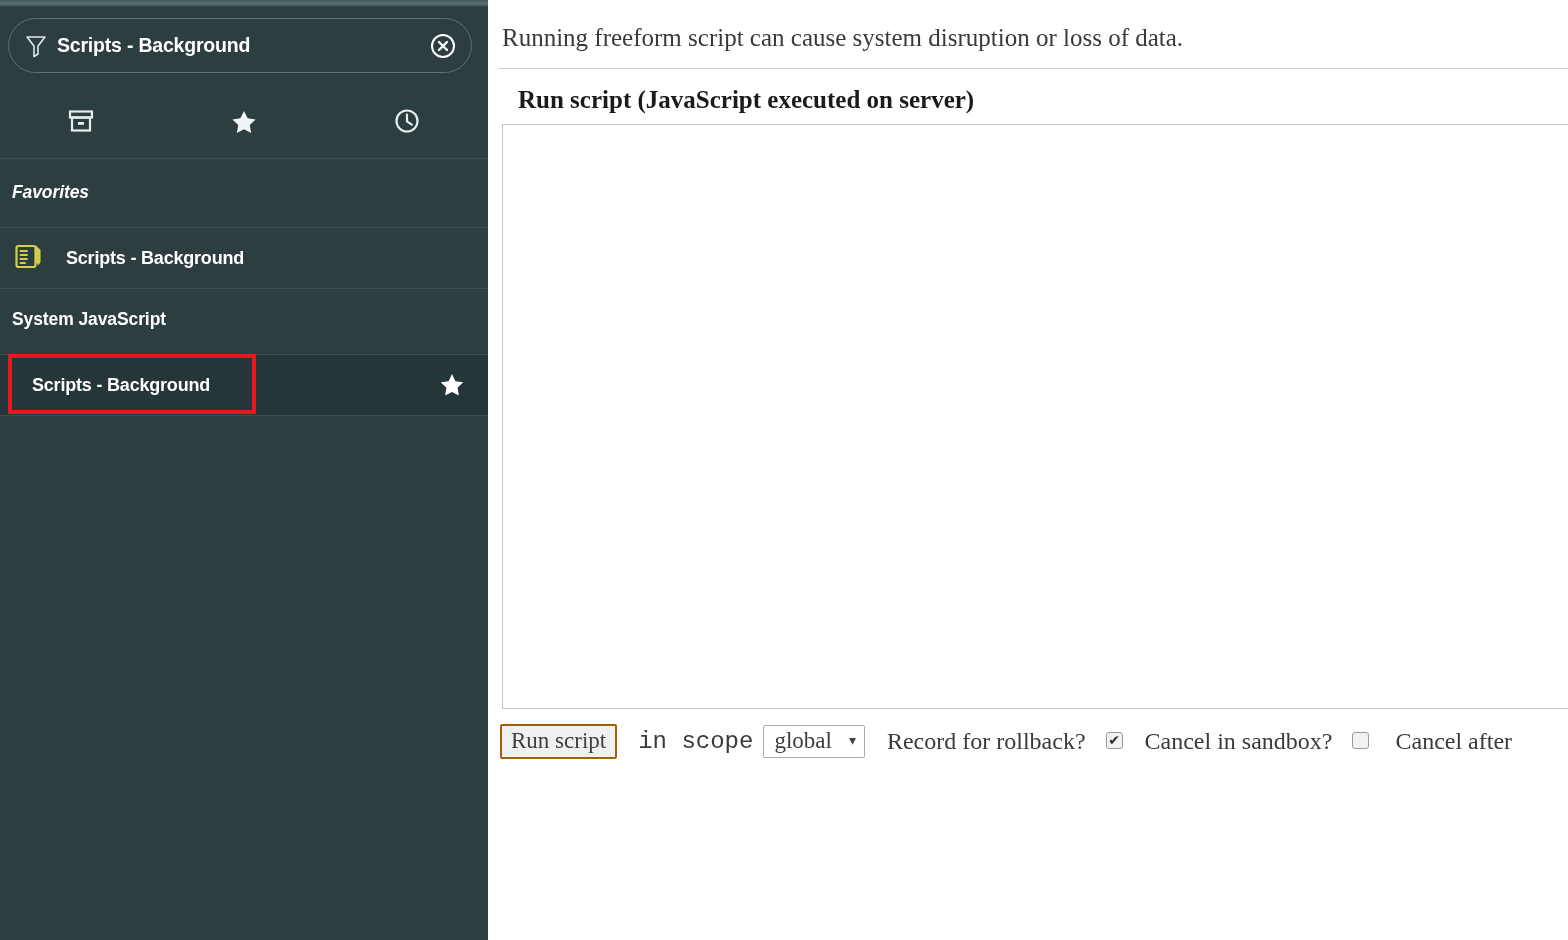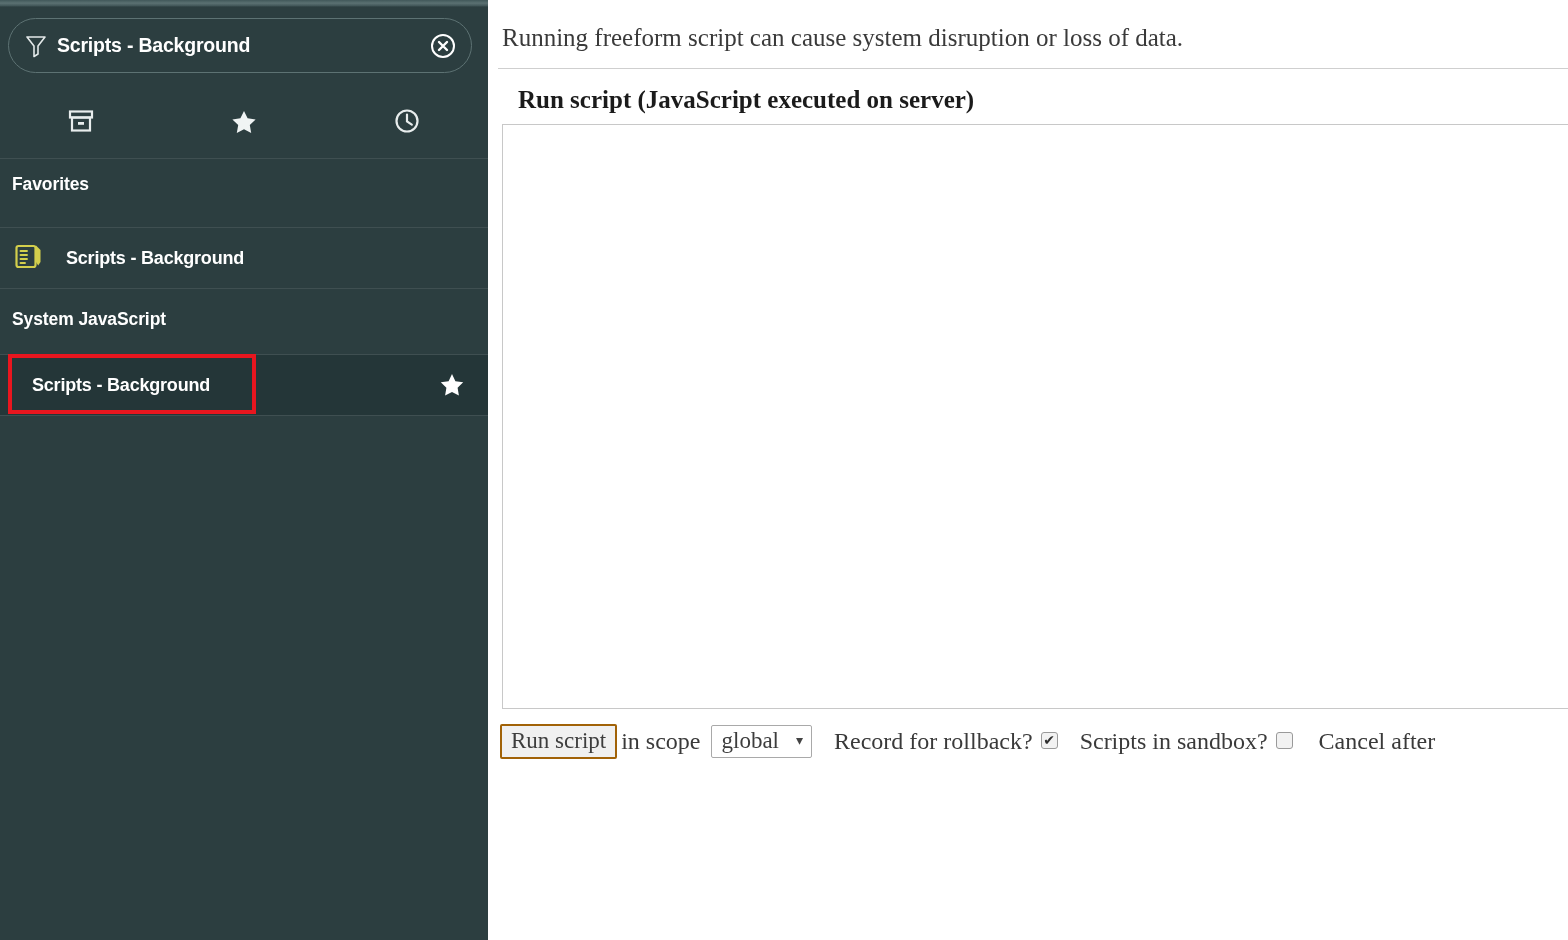--- a/index.html
+++ b/index.html
@@ -103,21 +103,21 @@
   }
 
   .section-header {
     position: absolute;
     left: 12px;
     color: #ffffff;
     font-size: 17.5px;
     font-weight: bold;
     letter-spacing: -0.1px;
   }
-  #sec-favorites { top: 174px; }
+  #sec-favorites { top: 182px; font-style: italic; }
   #sec-sysdef    { top: 309px; }
 
   .row-divider {
     position: absolute;
     left: 0;
     width: 488px;
     height: 1px;
     background: rgba(255,255,255,0.09);
   }
 
@@ -259,22 +259,23 @@
     font-size: 23px;
     color: #3d3d3d;
     background: #f0f0f0;
     border: 2px solid #a16207;
     border-radius: 2px;
     padding: 2px 9px 3px 9px;
     cursor: pointer;
     line-height: 1.15;
   }
   #scope-label {
-    margin-left: 4px;
+    margin-left: 21px;
     margin-right: 10px;
+    font-family: Liberation Mono, monospace;
   }
   #scope-select {
     display: inline-flex;
     align-items: center;
     gap: 17px;
     font-family: "Liberation Serif", serif;
     font-size: 23px;
     color: #3d3d3d;
     background: #ffffff;
     border: 1px solid #a9a9a9;
@@ -282,21 +283,21 @@
     padding: 2px 8px 3px 10px;
     cursor: pointer;
     line-height: 1.15;
   }
   #scope-select .caret { font-size: 14px; color: #444; line-height: 1; }
 
   .check-group {
     display: flex;
     align-items: center;
     margin-left: 22px;
-    gap: 8px;
+    gap: 20px;
   }
   .cb {
     width: 17px;
     height: 17px;
     border: 1px solid #9a9a9a;
     border-radius: 3px;
     background: #f2f2f2;
     display: inline-flex;
     align-items: center;
     justify-content: center;
@@ -441,21 +442,21 @@
       </span>
 
       <span class="check-group">
         <span>Record for rollback?</span>
         <span class="cb">
           <span class="tick">✔</span>
         </span>
       </span>
 
       <span class="check-group">
-        <span>Scripts in sandbox?</span>
+        <span>Cancel in sandbox?</span>
         <span class="cb">
           <span class="tick"></span>
         </span>
       </span>
 
       <span id="cancel-after-label">Cancel after</span>
     </div>
 
   </div>
 </div>

